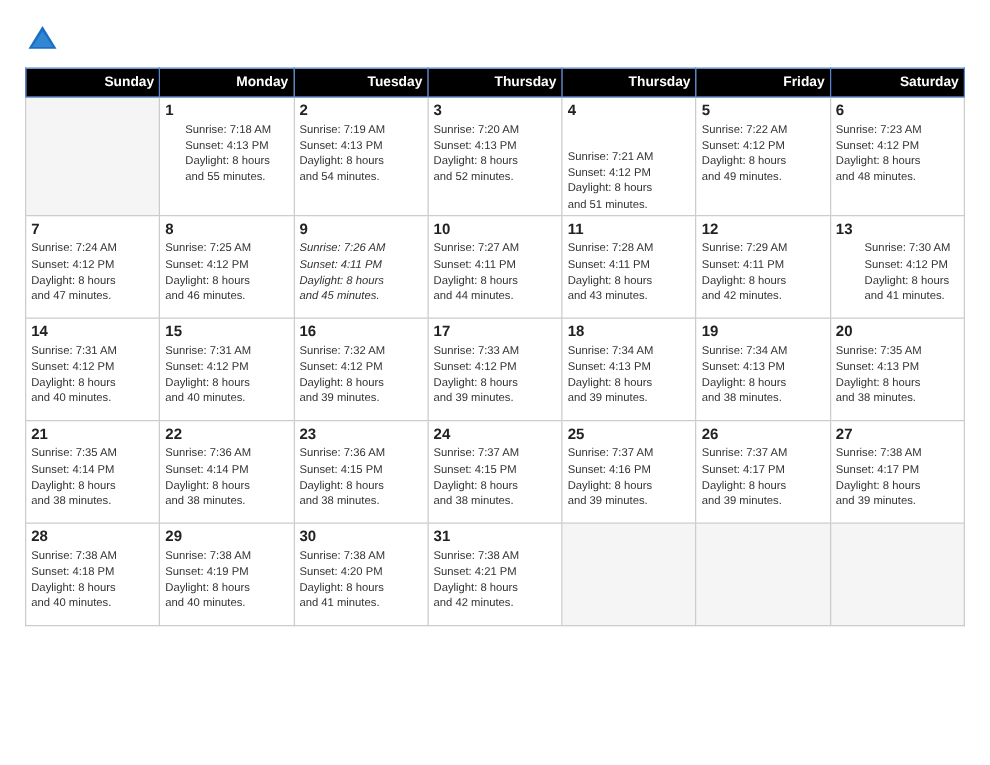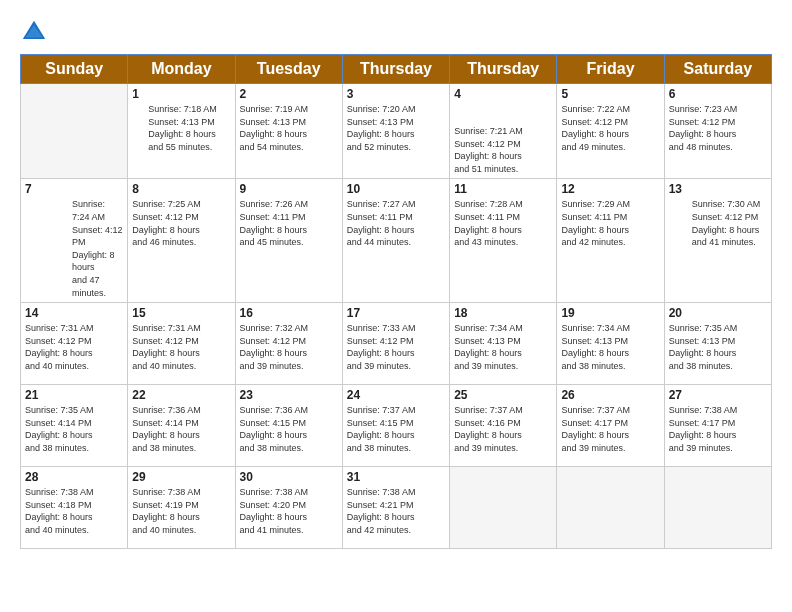--- a/index.html
+++ b/index.html
@@ -51,26 +51,26 @@
       font-size: 14px;
       color: #444;
       margin-top: 2px;
     }
     .calendar {
       width: 100%;
       border-collapse: collapse;
       table-layout: fixed;
     }
     .calendar th {
-      background: #a16207;
+      background: #000000;
       color: #fff;
-      font-size: 16px;
+      font-size: 11px;
       font-weight: bold;
       padding: 5px 4px;
-      text-align: center;
+      text-align: right;
       border: 1px solid #5585cc;
     }
     .calendar td {
       vertical-align: top;
       border: 1px solid #ccc;
       padding: 3px 4px;
       font-size: 9.5px;
       color: #333;
       height: 82px;
       background: #fff;
@@ -165,35 +165,35 @@
             <div class="day-number">6</div>
             <div class="cell-info" style="white-space: pre-line;">Sunrise: 7:23 AM
 Sunset: 4:12 PM
 Daylight: 8 hours
 and 48 minutes.</div>
           </td>
         </tr>
         <tr>
           <td>
             <div class="day-number">7</div>
-            <div class="cell-info" style="white-space: pre-line; margin-left: 47px;">Sunrise: 7:24 AM
+            <div class="cell-info" style="white-space: pre-line;">Sunrise: 7:24 AM
 Sunset: 4:12 PM
 Daylight: 8 hours
 and 47 minutes.</div>
           </td>
           <td>
             <div class="day-number">8</div>
             <div class="cell-info" style="white-space: pre-line;">Sunrise: 7:25 AM
 Sunset: 4:12 PM
 Daylight: 8 hours
 and 46 minutes.</div>
           </td>
           <td>
             <div class="day-number">9</div>
-            <div class="cell-info" style="white-space: pre-line;">Sunrise: 7:26 AM
+            <div class="cell-info" style="white-space: pre-line; font-style: italic;">Sunrise: 7:26 AM
 Sunset: 4:11 PM
 Daylight: 8 hours
 and 45 minutes.</div>
           </td>
           <td>
             <div class="day-number">10</div>
             <div class="cell-info" style="white-space: pre-line;">Sunrise: 7:27 AM
 Sunset: 4:11 PM
 Daylight: 8 hours
 and 44 minutes.</div>

